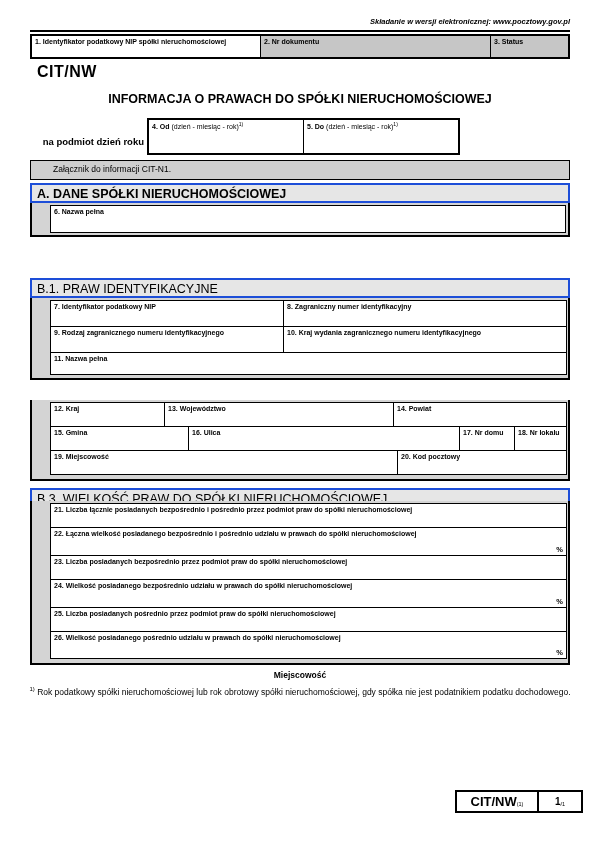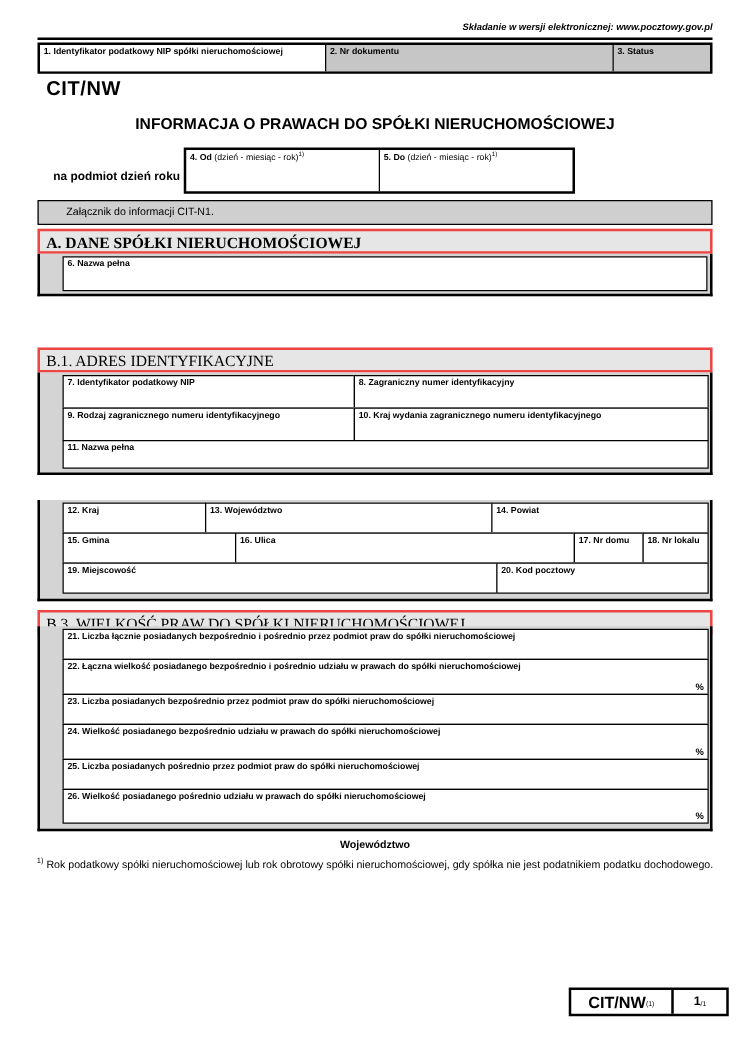--- a/index.html
+++ b/index.html
@@ -46,22 +46,22 @@
   .sup { font-weight:normal; font-size:5px; vertical-align:super; }
 
   .attach-bar {
     position:absolute; left:30px; top:160px; width:540px; height:20px;
     background:#cfcfcf; border:1px solid #000;
     font-size:8.5px; line-height:17px; padding-left:22px;
   }
 
   .sec-header {
     position:absolute; left:30px; width:540px;
-    background:#e6e6e6; border:2px solid #ef4444;
-    font-size:12.5px; line-height:16px; padding:1px 0 0 5px;font-family:Liberation Serif, serif;
+    background:#e6e6e6; border:2px solid #1d4ed8;
+    font-size:12.5px; line-height:16px; padding:1px 0 0 5px;
   }
   .sec-header.main { font-weight:bold; }
   .sec-body {
     position:absolute; left:30px; width:540px;
     background:#d4d4d4; border:2px solid #000; border-top:0;
   }
   .field {
     position:absolute; background:#fff; border:1px solid #000;
   }
   .field .flabel { font-size:7px; }
@@ -119,21 +119,21 @@
   <div class="attach-bar">Załącznik do informacji CIT-N1.</div>
 
   <div class="sec-header main" style="top:183px; height:20px;">A. DANE SPÓŁKI NIERUCHOMOŚCIOWEJ</div>
   <div class="sec-body" style="top:203px; height:34px;">
     <div class="field" style="left:18px; top:2px; width:516px; height:28px;">
       <span class="flabel">6. Nazwa pełna</span>
     </div>
   </div>
 
 
-  <div class="sec-header" style="top:278px; height:20px;">B.1. ADRES IDENTYFIKACYJNE</div>
+  <div class="sec-header" style="top:278px; height:20px;">B.1. PRAW IDENTYFIKACYJNE</div>
   <div class="sec-body" style="top:298px; height:82px;">
     <div class="field" style="left:18px; top:2px; width:234px; height:27px;">
       <span class="flabel">7. Identyfikator podatkowy NIP</span>
     </div>
     <div class="field" style="left:251px; top:2px; width:284px; height:27px;">
       <span class="flabel">8. Zagraniczny numer identyfikacyjny</span>
     </div>
     <div class="field" style="left:18px; top:28px; width:234px; height:27px;">
       <span class="flabel">9. Rodzaj zagranicznego numeru identyfikacyjnego</span>
     </div>
@@ -193,21 +193,21 @@
     </div>
     <div class="field" style="left:18px; top:106px; width:517px; height:25px;">
       <span class="flabel">25. Liczba posiadanych pośrednio przez podmiot praw do spółki nieruchomościowej</span>
     </div>
     <div class="field" style="left:18px; top:130px; width:517px; height:28px;">
       <span class="flabel">26. Wielkość posiadanego pośrednio udziału w prawach do spółki nieruchomościowej</span>
       <span class="pct">%</span>
     </div>
   </div>
 
-  <div class="explain-h">Województwo</div>
+  <div class="explain-h">Miejscowość</div>
   <div class="explain-t"><span class="sup">1)</span><span> Rok podatkowy spółki nieruchomościowej lub rok obrotowy spółki nieruchomościowej, gdy spółka nie jest podatnikiem podatku dochodowego.</span></div>
 
   <div class="footer-box">
     <div class="fcell f-left">
       <span class="fcode">CIT/NW</span>
         <span class="fsub">(1)</span>
     </div>
     <div class="fcell f-right">
       <span class="fpage">1</span>
         <span class="fsub">/1</span>

